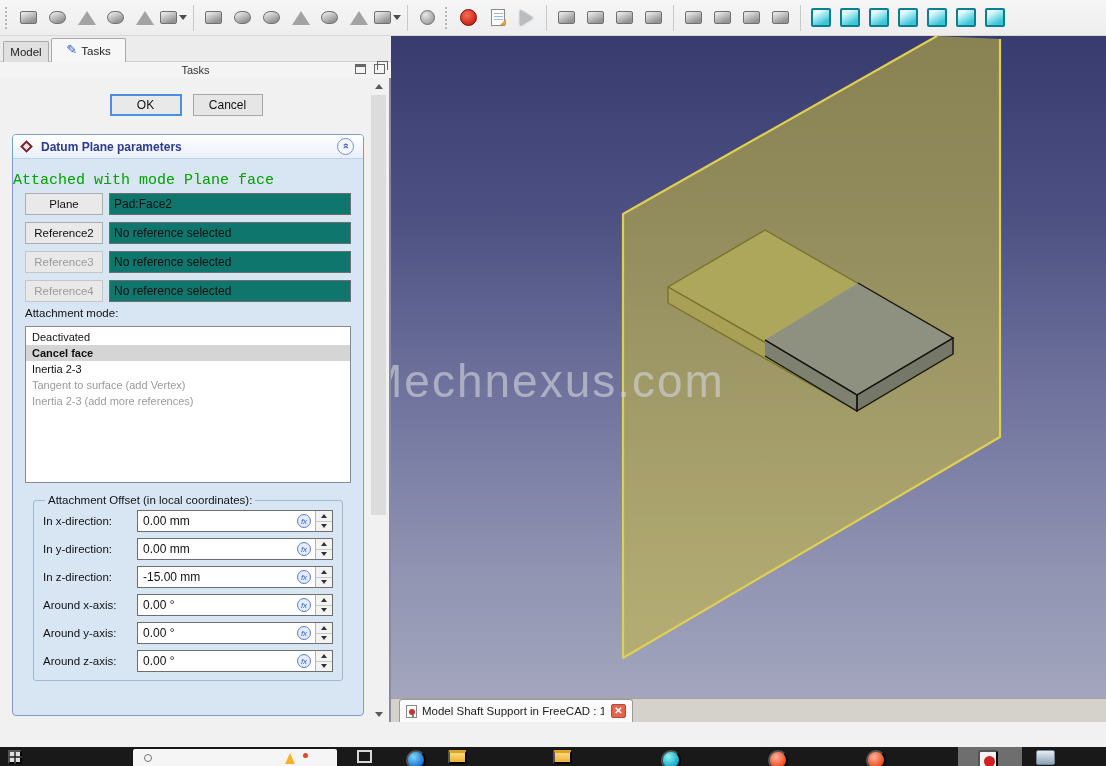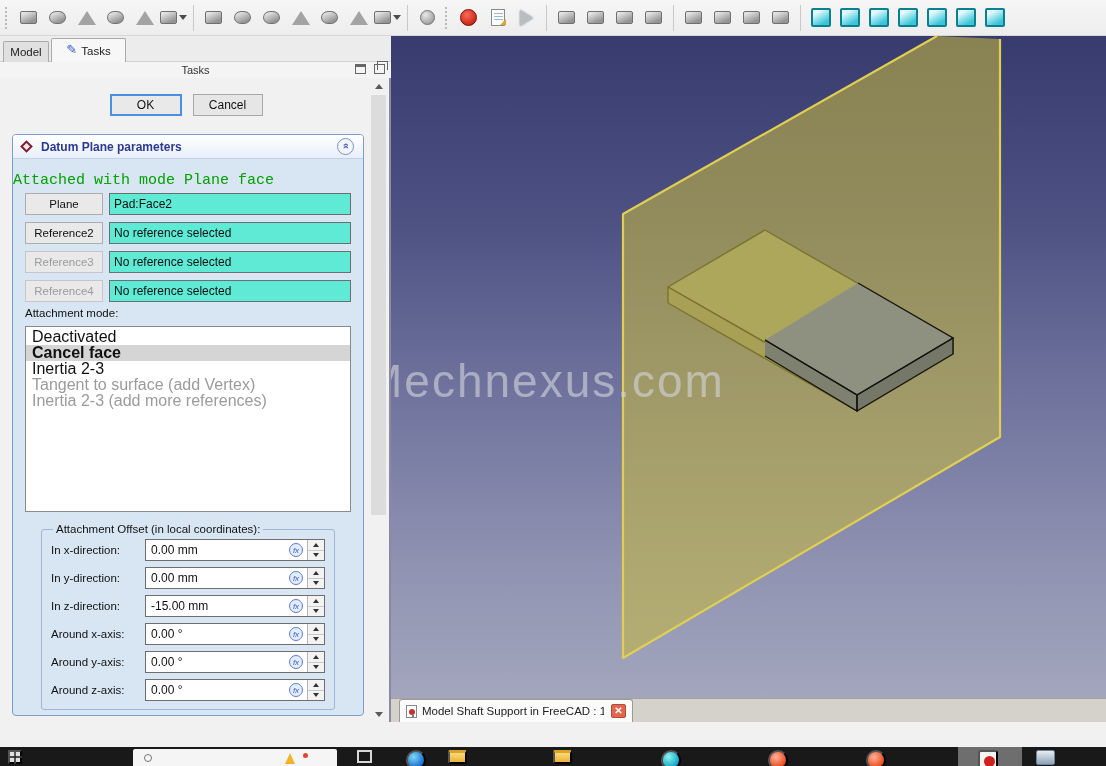--- a/index.html
+++ b/index.html
@@ -76,29 +76,29 @@
   .collapse-btn { margin-left:auto; width:17px; height:17px; border-radius:50%; border:1px solid #7a90c8;
                   background:#f3f7fd; color:#4a63b0; display:flex; align-items:center; justify-content:center; }
   .collapse-btn span { display:block; transform:rotate(-90deg); font-size:11px; font-weight:bold;
                   line-height:1; letter-spacing:-1px; }
   .attach-status { margin-top:13px; height:15px; text-align:left; color:#00a000; font-size:15px;font-family:Liberation Mono, monospace; }
   .frow { display:flex; margin:7px 12px 0; }
   .frow:first-of-type { margin-top:6px; }
   .fbtn { width:78px; height:22px; background:#e9e9e9; border:1px solid #adadad; font-size:11.5px;
           color:#111; flex:none; font-family:"Liberation Sans",sans-serif; }
   .fbtn.disabled { color:#9b9b9b; border-color:#c6c6c6; }
-  .ffield { flex:1; height:22px; background:#5eead4; border:1px solid #6e6e6e; font-size:12px; color:#111;
+  .ffield { flex:1; height:22px; background:#0f766e; border:1px solid #6e6e6e; font-size:12px; color:#111;
             padding:3px 4px 0; margin-left:6px; white-space:nowrap; overflow:hidden; }
   .amode-label { margin:5px 12px 0; font-size:11.5px; color:#111; }
-  .modelist { margin:7px 12px 0; height:186px; background:#fff; border:1px solid #8a8a8a;
-              font-size:16px; padding-top:2px; overflow:hidden; }
+  .modelist { margin:7px 12px 0; height:157px; background:#fff; border:1px solid #8a8a8a;
+              font-size:11px; padding-top:2px; overflow:hidden; }
   .mode { height:16px; line-height:16px; padding:0 6px; color:#111; }
   .mode.selected { font-weight:bold; background:#d5d5d5; }
   .mode.disabled { color:#9b9b9b; }
-  .offset-group { margin:11px 28px 0; border:1px solid #9fb6d4; border-radius:3px;
+  .offset-group { margin:11px 20px 0; border:1px solid #9fb6d4; border-radius:3px;
                   padding:2px 9px 8px; }
   .offset-group legend { font-size:11.5px; color:#111; padding:0 3px; margin-left:2px; }
   .orow { display:flex; align-items:center; margin-top:6px; }
   .orow:first-of-type { margin-top:2px; }
   .olabel { width:94px; font-size:11.5px; color:#111; flex:none; }
   .ospin { flex:1; height:22px; background:#fff; border:1px solid #6e6e6e; position:relative;
            display:flex; align-items:center; padding-left:5px; font-size:12px; color:#111; }
   .fx-icon { position:absolute; right:21px; top:3px; width:14px; height:14px; border-radius:50%;
              background:#e2ecfb; border:1px solid #5b7fd0; color:#3a63c0; font-size:8px;
              font-style:italic; display:flex; align-items:center; justify-content:center; }

